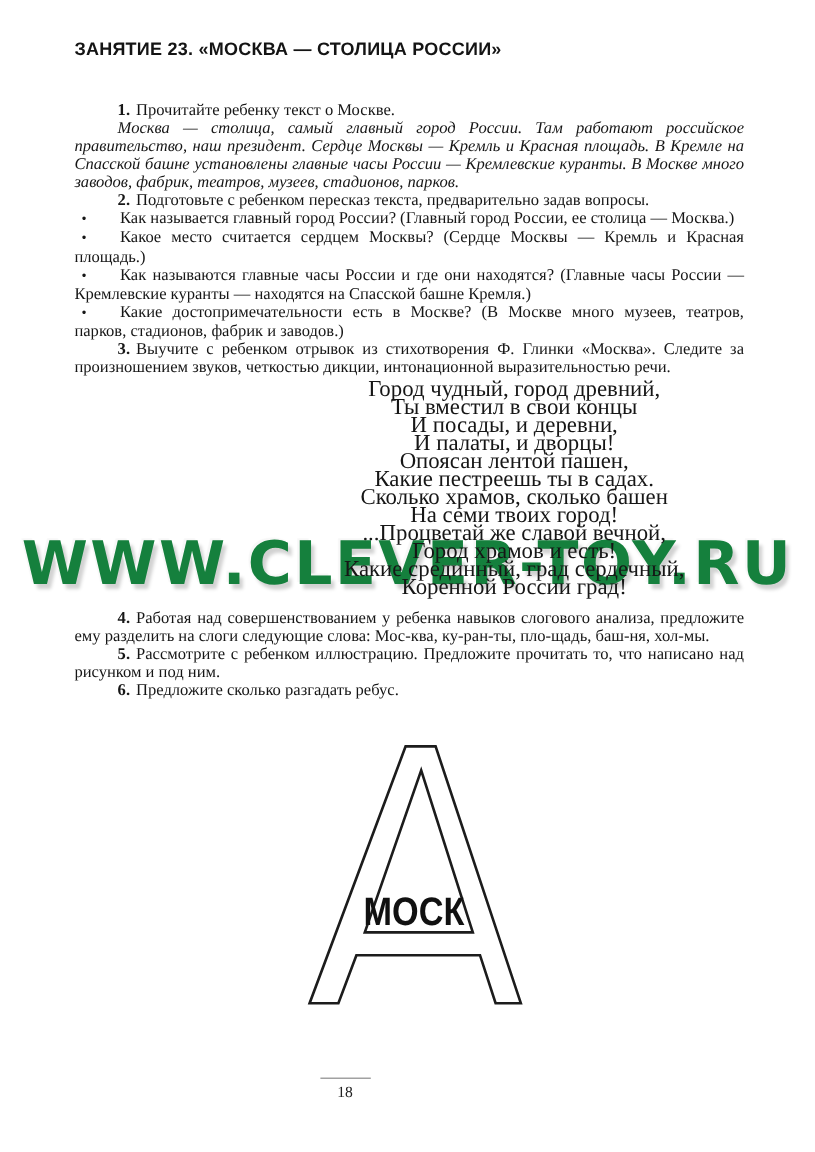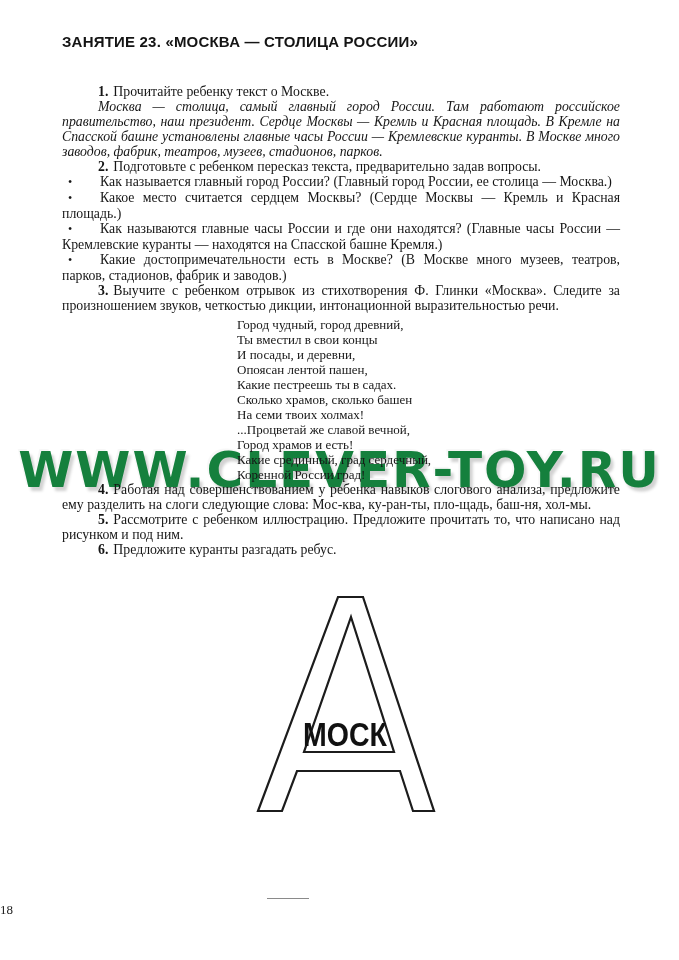--- a/index.html
+++ b/index.html
@@ -49,32 +49,34 @@
   .num{margin-right:5px;}
   .reading{font-style:italic;text-indent:36px;}
   .q .bullet{
     display:inline-block;
     width:32px;
     margin-left:6px;
     text-indent:0;
     font-size:12px;
   }
   .poem{
-    margin:4px 0 0 175px;
-    font-size:13px;
+    margin:4px 0 10px 175px;
+    font-size:19px;
     line-height:15px;
+    text-align:center;
   }
   .poem div{white-space:nowrap;}
   .rebus{
     margin:38px 0 0 194px;
     width:180px;height:218px;
   }
   .footer{
     position:absolute;
     top:898px;left:0;width:575px;
+    text-align:center;
     z-index:2;
   }
   .footer-rule{
     width:42px;height:0;
     border-top:1px solid #8a8a8a;
     margin:0 auto 3px auto;
   }
   .page-number{
     font-size:13px;
     font-family:"Liberation Serif", serif;
@@ -102,35 +104,36 @@
     <p class="para q"><span class="bullet">•</span><span>Какое место считается сердцем Москвы? (Сердце Москвы — Кремль и Красная площадь.)</span></p>
     <p class="para q"><span class="bullet">•</span><span>Как называются главные часы России и где они находятся? (Главные часы России — Кремлевские куранты — находятся на Спасской башне Кремля.)</span></p>
     <p class="para q"><span class="bullet">•</span><span>Какие достопримечательности есть в Москве? (В Москве много музеев, театров, парков, стадионов, фабрик и заводов.)</span></p>
 
     <p class="para num-para"><b class="num">3.</b><span>Выучите с ребенком отрывок из стихотворения Ф. Глинки «Москва». Следите за произношением звуков, четкостью дикции, интонационной выразительностью речи.</span></p>
 
     <div class="poem">
       <div>Город чудный, город древний,</div>
       <div>Ты вместил в свои концы</div>
       <div>И посады, и деревни,</div>
+      <div>И палаты, и дворцы!</div>
       <div>Опоясан лентой пашен,</div>
       <div>Какие пестреешь ты в садах.</div>
       <div>Сколько храмов, сколько башен</div>
-      <div>На семи твоих холмах!</div>
+      <div>На семи твоих город!</div>
       <div>...Процветай же славой вечной,</div>
       <div>Город храмов и есть!</div>
       <div>Какие срединный, град сердечный,</div>
       <div>Коренной России град!</div>
     </div>
 
     <p class="para num-para"><b class="num">4.</b><span>Работая над совершенствованием у ребенка навыков слогового анализа, предложите ему разделить на слоги следующие слова: Мос-ква, ку-ран-ты, пло-щадь, баш-ня, хол-мы.</span></p>
 
     <p class="para num-para"><b class="num">5.</b><span>Рассмотрите с ребенком иллюстрацию. Предложите прочитать то, что написано над рисунком и под ним.</span></p>
 
-    <p class="para num-para"><b class="num">6.</b><span>Предложите куранты разгадать ребус.</span></p>
+    <p class="para num-para"><b class="num">6.</b><span>Предложите сколько разгадать ребус.</span></p>
 
     <svg class="rebus" viewBox="0 0 180 218">
       <path d="M 82,2 L 107,2 L 178,216 L 157,216 L 144,176 L 41,176 L 26,216 L 2,216 Z M 95,22 L 138,157 L 48,157 Z" fill="#ffffff" stroke="#1c1c1c" stroke-width="2.2" fill-rule="evenodd" stroke-linejoin="miter"></path>
       <text x="47" y="151" textLength="84" lengthAdjust="spacingAndGlyphs" font-family="Liberation Sans, sans-serif" font-weight="bold" font-size="33" fill="#111111">МОСК</text>
     </svg>
 
   </div>
 
   <div class="footer">
     <div class="footer-rule"></div>

